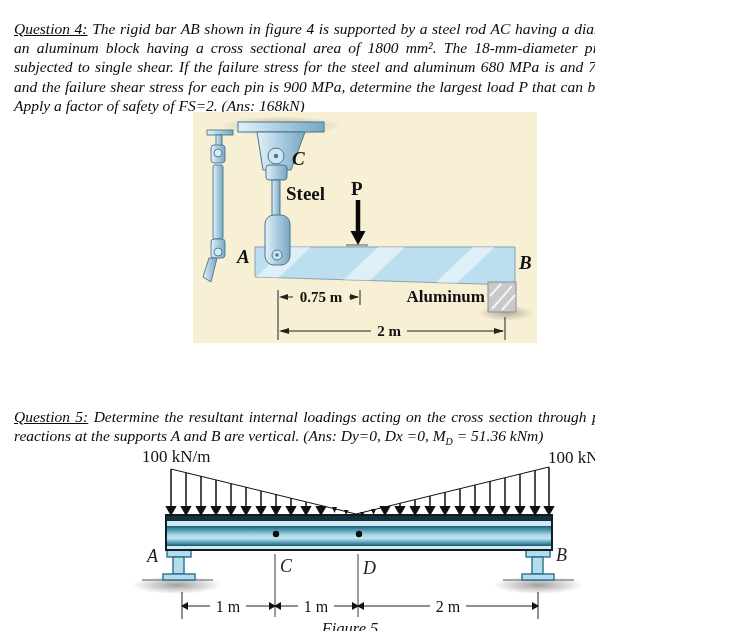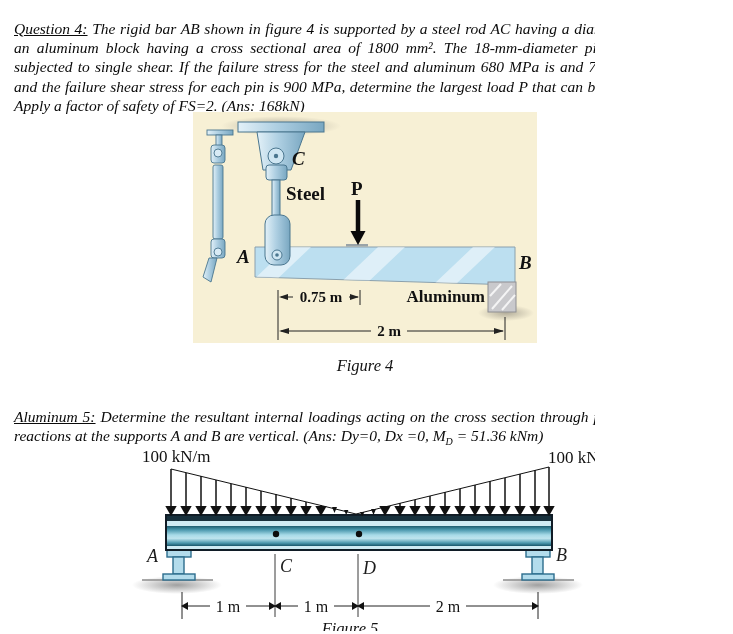--- a/index.html
+++ b/index.html
@@ -117,24 +117,23 @@
 
       <text x="99" y="53" class="t-bi">C</text>
       <text x="93" y="88" class="t-b19">Steel</text>
       <text x="158" y="83" class="t-b19">P</text>
       <text x="44" y="151" class="t-bi">A</text>
       <text x="326" y="157" class="t-bi">B</text>
       <text x="292" y="190" text-anchor="end" class="t-b17">Aluminum</text>
       <text x="128" y="190" text-anchor="middle" class="t-dim4">0.75 m</text>
       <text x="196" y="224" text-anchor="middle" class="t-dim4">2 m</text>
     </svg>
-    <div class="caption">Figure 4</div>
   </div>
 
-  <p class="question" style="top:391px;"><span class="q-label">Aluminum 5:</span>
+  <p class="question" style="top:391px;"><span class="q-label">Question 5:</span>
     <span><span>Determine the resultant internal loadings acting on the cross section through point D. Assume the reactions at the supports A and B are vertical. (Ans: Dy=0, Dx =0, M</span><sub class="small">D</sub><span> = 51.36 kNm)</span></span></p>
 
   <div class="figwrap" style="left:60px;top:442px;width:620px;height:189px;text-decoration:underline;">
     <svg width="620" height="189" viewBox="0 0 620 189">
       <defs>
         <linearGradient id="beamBody" x1="0" y1="0" x2="0" y2="1">
           <stop offset="0" stop-color="#1d5b6e"></stop>
             <stop offset="0.18" stop-color="#4795ab"></stop>
           <stop offset="0.45" stop-color="#a8dbe8"></stop>
             <stop offset="0.62" stop-color="#bfe4ee"></stop>

